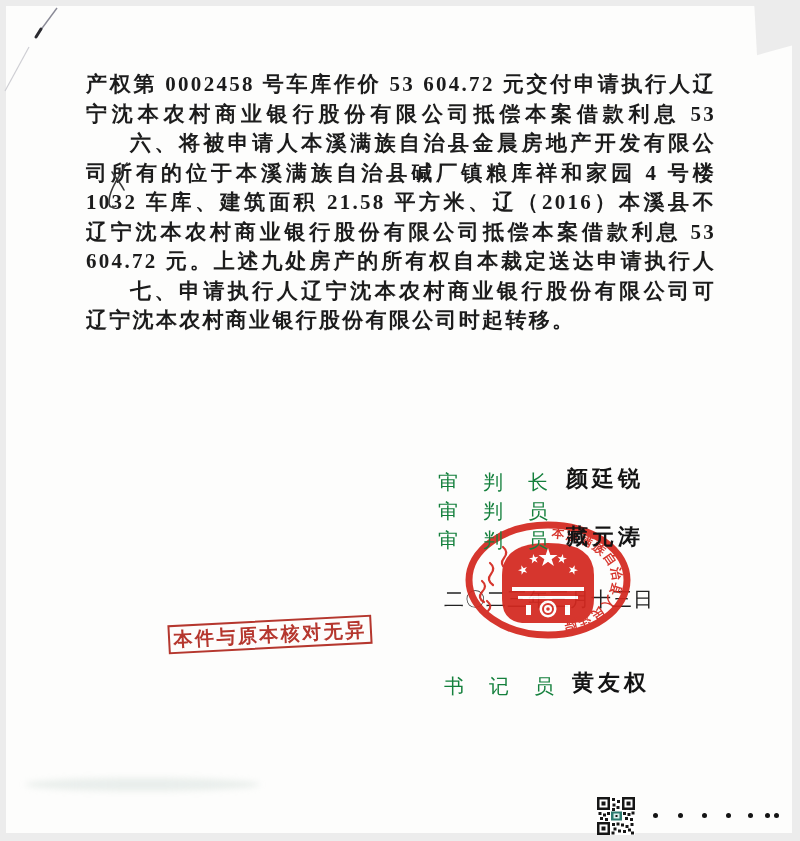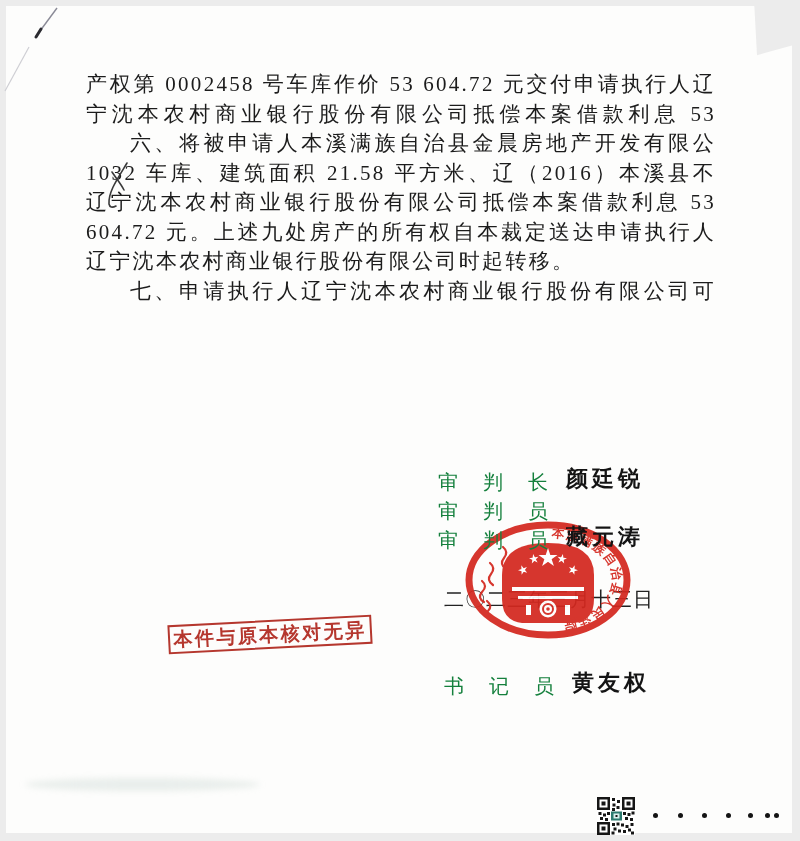--- a/index.html
+++ b/index.html
@@ -20,21 +20,21 @@
     background:#ececec;
     clip-path:polygon(8% 0,100% 0,100% 72%,14% 92%);
   }
   
   .doc-body{
     position:absolute;left:86px;top:70px;width:630px;
     color:#1c1c1c;z-index:3;
   }
   .bline{
     height:29.5px;line-height:29.5px;font-size:21px;
-    letter-spacing:2.3px;white-space:nowrap;
+    letter-spacing:2.3px;white-space:nowrap;font-weight:bold;
   }
   .bline.j{
     white-space:normal;
     text-align:justify;text-align-last:justify;
     -moz-text-align-last:justify;
     text-justify:inter-character;
   }
   .bline.indent{padding-left:44px;}
   
   .sig-row{position:absolute;z-index:4;}
@@ -80,25 +80,26 @@
 </head>
 <body>
 
 <div class="paper"></div>
 <div class="corner-fold"></div>
 
 <div class="doc-body">
   <div class="bline j">产权第 0002458 号车库作价 53 604.72 元交付申请执行人辽</div>
   <div class="bline j">宁沈本农村商业银行股份有限公司抵偿本案借款利息 53</div>
   <div class="bline j indent">六、将被申请人本溪满族自治县金晨房地产开发有限公</div>
+  <div class="bline j">司所有的位于本溪满族自治县碱厂镇粮库祥和家园 4 号楼</div>
   <div class="bline j">1032 车库、建筑面积 21.58 平方米、辽（2016）本溪县不</div>
   <div class="bline j">辽宁沈本农村商业银行股份有限公司抵偿本案借款利息 53</div>
   <div class="bline j">604.72 元。上述九处房产的所有权自本裁定送达申请执行人</div>
+  <div class="bline j indent">七、申请执行人辽宁沈本农村商业银行股份有限公司可</div>
   <div class="bline">辽宁沈本农村商业银行股份有限公司时起转移。</div>
-  <div class="bline j indent">七、申请执行人辽宁沈本农村商业银行股份有限公司可</div>
 </div>
 
 <div class="sig-row" style="left:438px;top:469px;">
   <span class="sig-label">审判长</span>
   <span class="sig-name">颜廷锐</span>
 </div>
 <div class="sig-row" style="left:438px;top:498px;">
   <span class="sig-label">审判员</span>
 </div>
 <div class="sig-row" style="left:438px;top:527px;">

